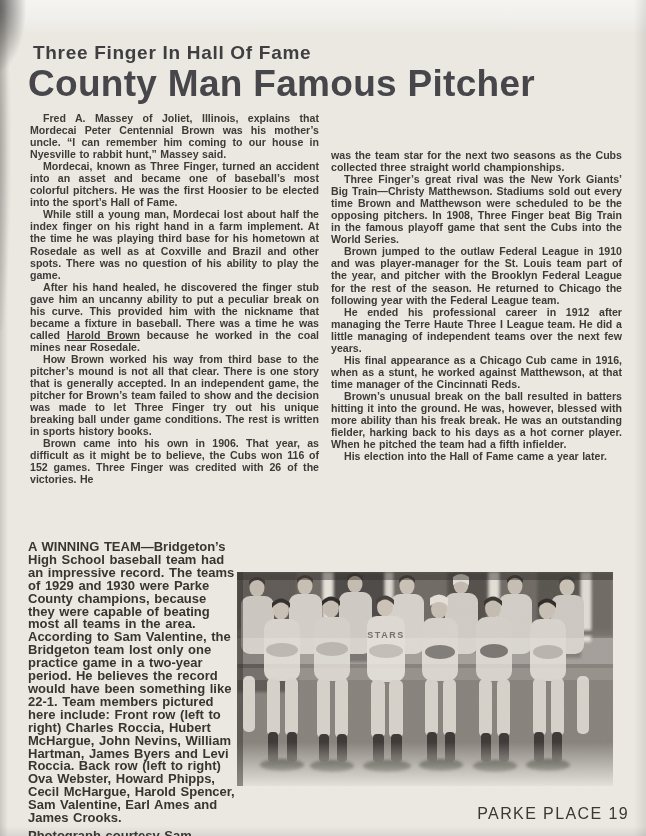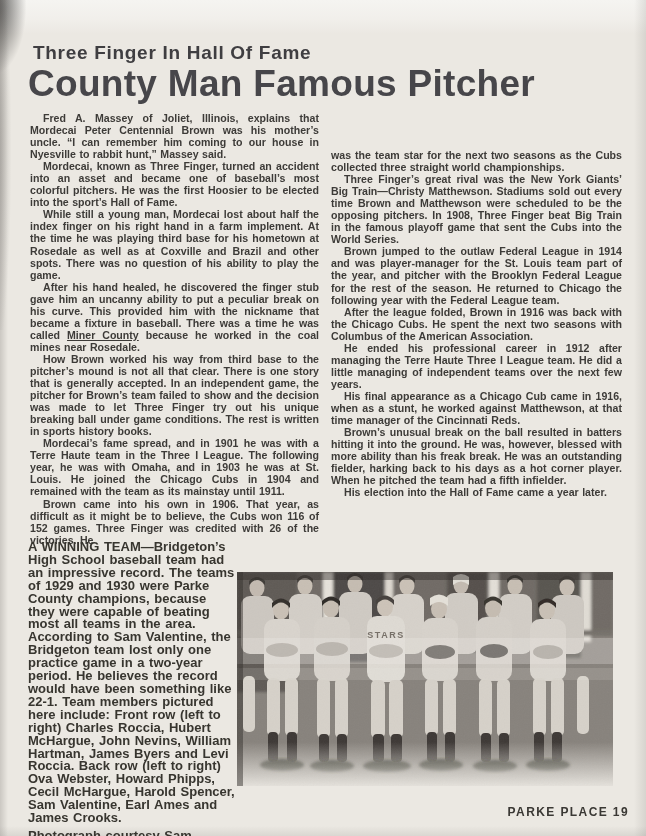--- a/index.html
+++ b/index.html
@@ -40,55 +40,53 @@
 
   .caption{position:absolute;left:28px;top:541px;width:207px;
     font-size:13px;font-weight:bold;line-height:12.9px;color:#37352f;
     word-spacing:1px;}
   .caption .credit{margin-top:5px;}
 
   .photo{position:absolute;left:237px;top:572px;width:376px;height:214px;
     background:#8b8781;}
   .photo svg{display:block;width:100%;height:100%;}
 
-  .footer{position:absolute;right:17px;top:805px;font-size:12px;font-weight:bold;
+  .footer{position:absolute;right:17px;top:805px;font-size:16px;font-weight:normal;
     letter-spacing:1.4px;color:#3a3834;}
 </style>
 </head>
 <body>
 
 <div class="page">
 
   <div class="scan-top"></div>
   <div class="scan-right"></div>
   <div class="scan-bottom"></div>
 
   <div class="kicker">Three Finger In Hall Of Fame</div>
   <div class="headline">County Man Famous Pitcher</div>
 
   <div class="col col-left">
     <div>
         <p>Fred A. Massey of Joliet, Illinois, explains that Mordecai Peter Centennial Brown was his mother’s uncle. “I can remember him coming to our house in Nyesville to rabbit hunt,” Massey said.</p>
         <p>Mordecai, known as Three Finger, turned an accident into an asset and became one of baseball’s most colorful pitchers. He was the first Hoosier to be elected into the sport’s Hall of Fame.</p>
         <p>While still a young man, Mordecai lost about half the index finger on his right hand in a farm implement. At the time he was playing third base for his hometown at Rosedale as well as at Coxville and Brazil and other spots. There was no question of his ability to play the game.</p>
       </div>
-    <p><span>After his hand healed, he discovered the finger stub gave him an uncanny ability to put a peculiar break on his curve. This provided him with the nickname that became a fixture in baseball. There was a time he was called </span><span class="u">Miner County</span><span> because he worked in the coal mines near Rosedale.</span></p>
+    <p><span>After his hand healed, he discovered the finger stub gave him an uncanny ability to put a peculiar break on his curve. This provided him with the nickname that became a fixture in baseball. There was a time he was called </span><span class="u">Harold Brown</span><span> because he worked in the coal mines near Rosedale.</span></p>
     <div>
         <p>How Brown worked his way from third base to the pitcher’s mound is not all that clear. There is one story that is generally accepted. In an independent game, the pitcher for Brown’s team failed to show and the decision was made to let Three Finger try out his unique breaking ball under game conditions. The rest is written in sports history books.</p>
-        <p>Mordecai’s fame spread, and in 1901 he was with a Terre Haute team in the Three I League. The following year, he was with Omaha, and in 1903 he was at St. Louis. He joined the Chicago Cubs in 1904 and remained with the team as its mainstay until 1911.</p>
         <p>Brown came into his own in 1906. That year, as difficult as it might be to believe, the Cubs won 116 of 152 games. Three Finger was credited with 26 of the victories. He</p>
       </div>
   </div>
 
   <div class="col col-right">
     <p class="noindent">was the team star for the next two seasons as the Cubs collected three straight world championships.</p>
     <div>
         <p>Three Finger’s great rival was the New York Giants’ Big Train—Christy Matthewson. Stadiums sold out every time Brown and Matthewson were scheduled to be the opposing pitchers. In 1908, Three Finger beat Big Train in the famous playoff game that sent the Cubs into the World Series.</p>
-        <p>Brown jumped to the outlaw Federal League in 1914 and was player-manager for the St. Louis team part of the year, and pitcher with the Brooklyn Federal League for the rest of the season. He returned to Chicago the following year with the Federal League team.</p>
-        <p>After the league folded, Brown in 1916 was back with the Chicago Cubs. He spent the next two seasons with Columbus of the American Association.</p>
+        <p>Brown jumped to the outlaw Federal League in 1910 and was player-manager for the St. Louis team part of the year, and pitcher with the Brooklyn Federal League for the rest of the season. He returned to Chicago the following year with the Federal League team.</p>
         <p>He ended his professional career in 1912 after managing the Terre Haute Three I League team. He did a little managing of independent teams over the next few years.</p>
         <p>His final appearance as a Chicago Cub came in 1916, when as a stunt, he worked against Matthewson, at that time manager of the Cincinnati Reds.</p>
         <p>Brown’s unusual break on the ball resulted in batters hitting it into the ground. He was, however, blessed with more ability than his freak break. He was an outstanding fielder, harking back to his days as a hot corner player. When he pitched the team had a fifth infielder.</p>
         <p>His election into the Hall of Fame came a year later.</p>
       </div>
   </div>
 
   <div class="caption">
     <div>A WINNING TEAM—Bridgeton’s High School baseball team had an impressive record. The teams of 1929 and 1930 were Parke County champions, because they were capable of beating most all teams in the area. According to Sam Valentine, the Bridgeton team lost only one practice game in a two-year period. He believes the record would have been something like 22-1. Team members pictured here include: Front row (left to right) Charles Roccia, Hubert McHargue, John Nevins, William Hartman, James Byers and Levi Roccia. Back row (left to right) Ova Webster, Howard Phipps, Cecil McHargue, Harold Spencer, Sam Valentine, Earl Ames and James Crooks.</div>
     <div class="credit">Photograph courtesy Sam Valentine.</div>

